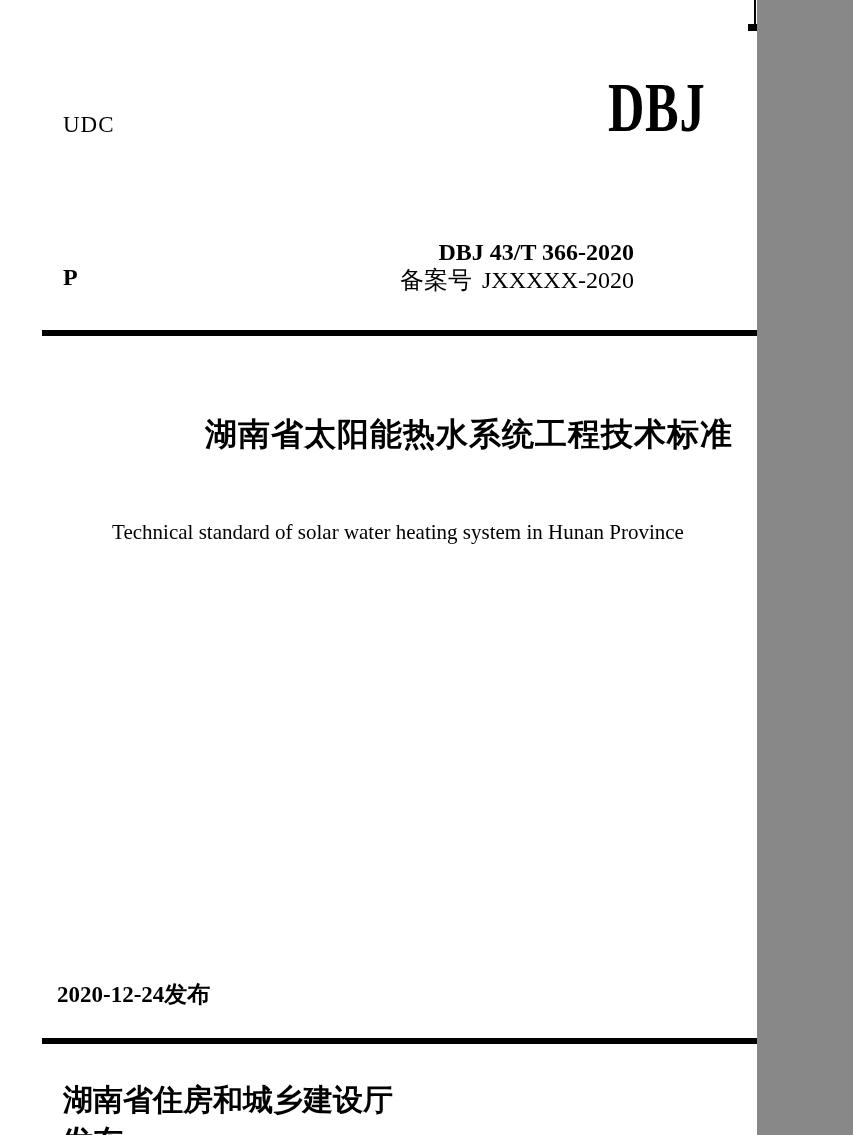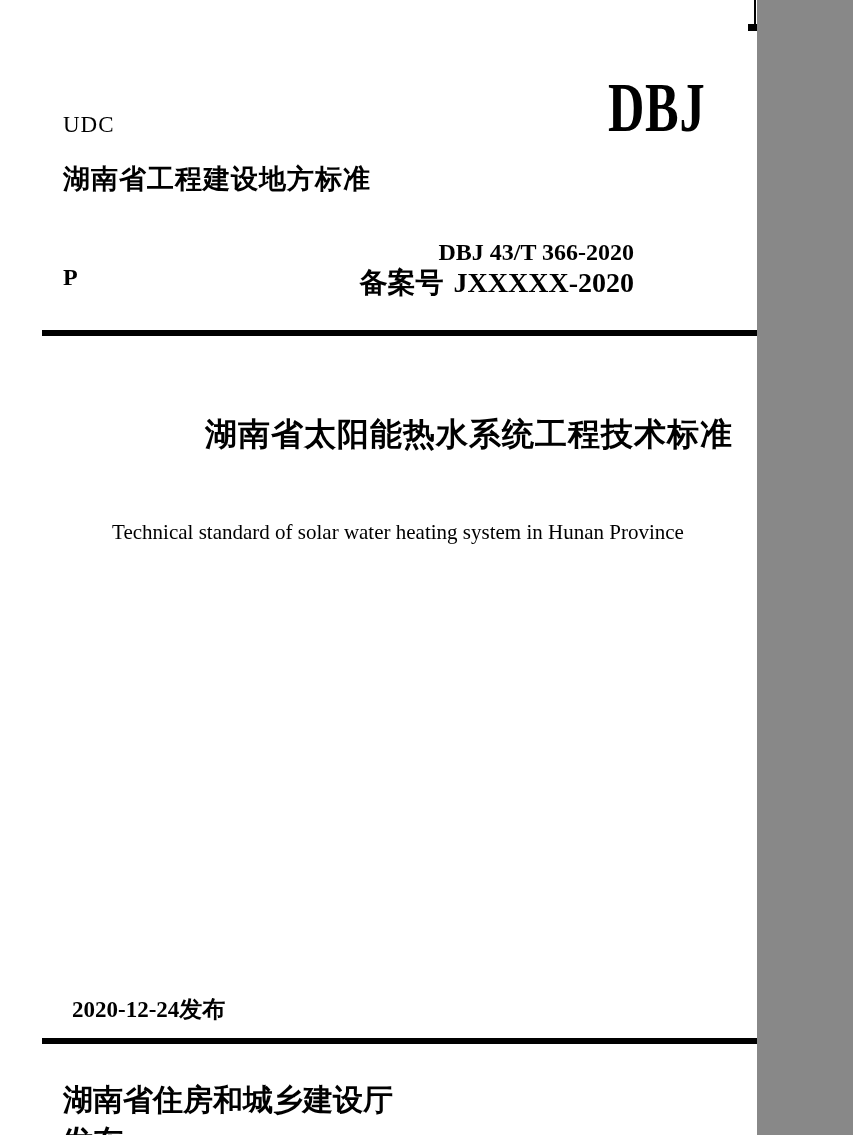--- a/index.html
+++ b/index.html
@@ -72,22 +72,22 @@
   .p-label {
     position: absolute;
     left: 63px; top: 264px;
     font-size: 24px;
     font-weight: 700;
   }
 
   .record {
     position: absolute;
     right: 123px; top: 264px;
-    font-size: 28px;
-    font-weight: 700;
+    font-size: 24px;
+    font-weight: 400;
     white-space: nowrap;
   }
   .record .gap { display: inline-block; width: 10px; }
 
   .rule {
     position: absolute;
     left: 42px;
     width: 746px;
     background: var(--ink, #000);
   }
@@ -116,21 +116,21 @@
     white-space: nowrap;
   }
 
   .date {
     position: absolute;
     top: 979px;
     font-size: 23px;
     font-weight: 700;
     white-space: nowrap;
   }
-  .date-issue { left: 72px; margin-top: 15px; }
+  .date-issue { left: 57px; }
   .date-impl  { right: 123px; }
 
   .publisher {
     position: absolute;
     left: 63px; top: 1080px;
     width: 670px;
     font-size: 30px;
     font-weight: 700;
     font-family: "Liberation Sans", sans-serif;
     display: flex;
@@ -145,21 +145,20 @@
 <body>
 
 <div class="page" style="--ink: #000000; --paper: #ffffff;">
 
   <div class="caret"></div>
 
   <div class="udc">UDC</div>
 
   <div class="logo">DBJ</div>
 
-  <div class="category">湖南省工程建设地方标准</div>
 
   <div class="std-no">DBJ 43/T 366-2020</div>
 
   <div class="p-label">P</div>
 
   <div class="record">
     <span>备案号</span><span class="gap"></span><span>JXXXXX-2020</span>
   </div>
 
   <div class="rule rule-top"></div>

